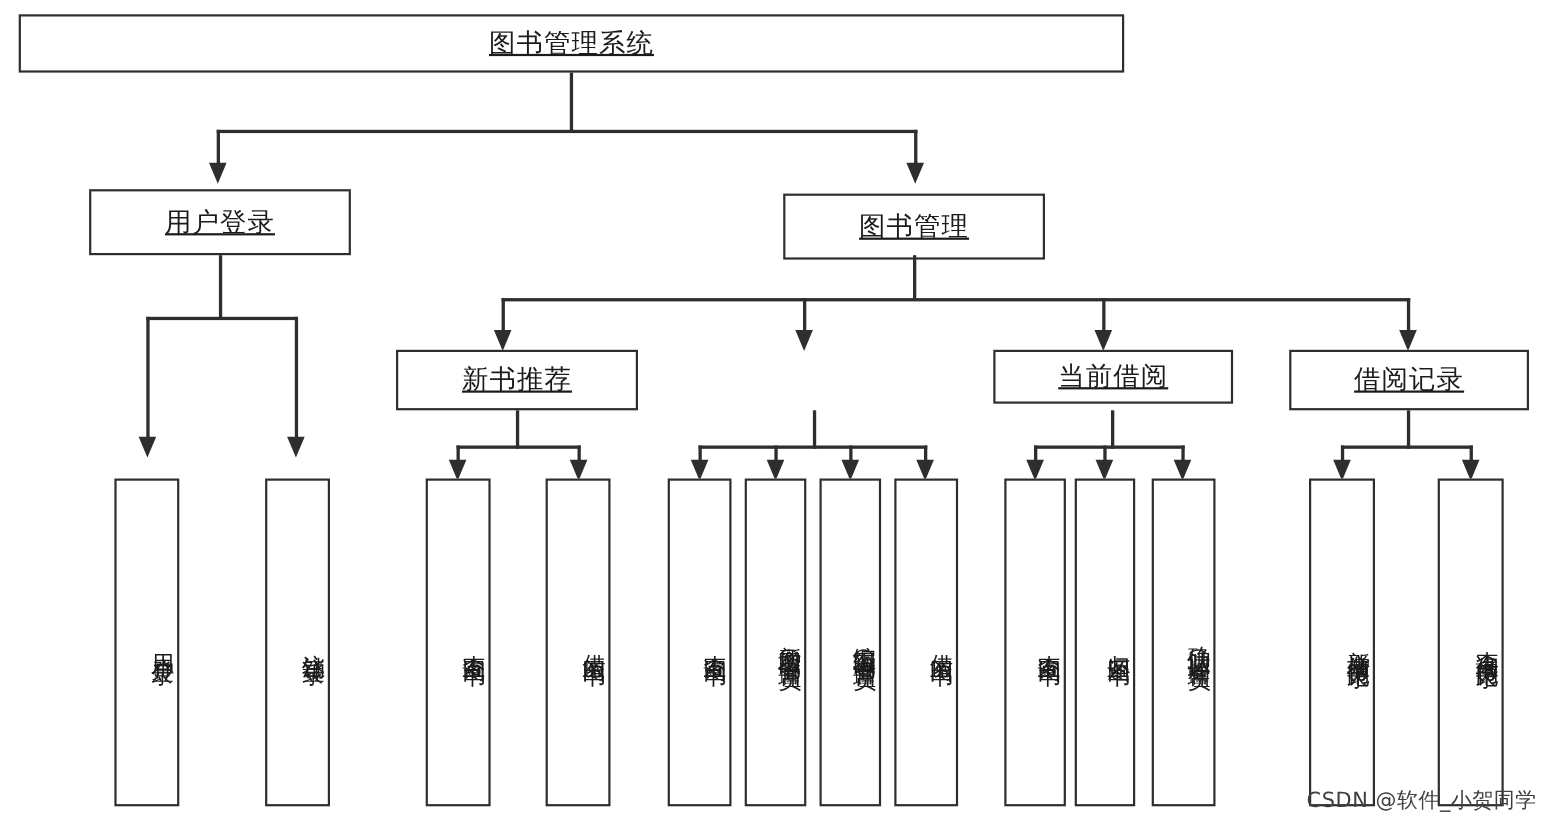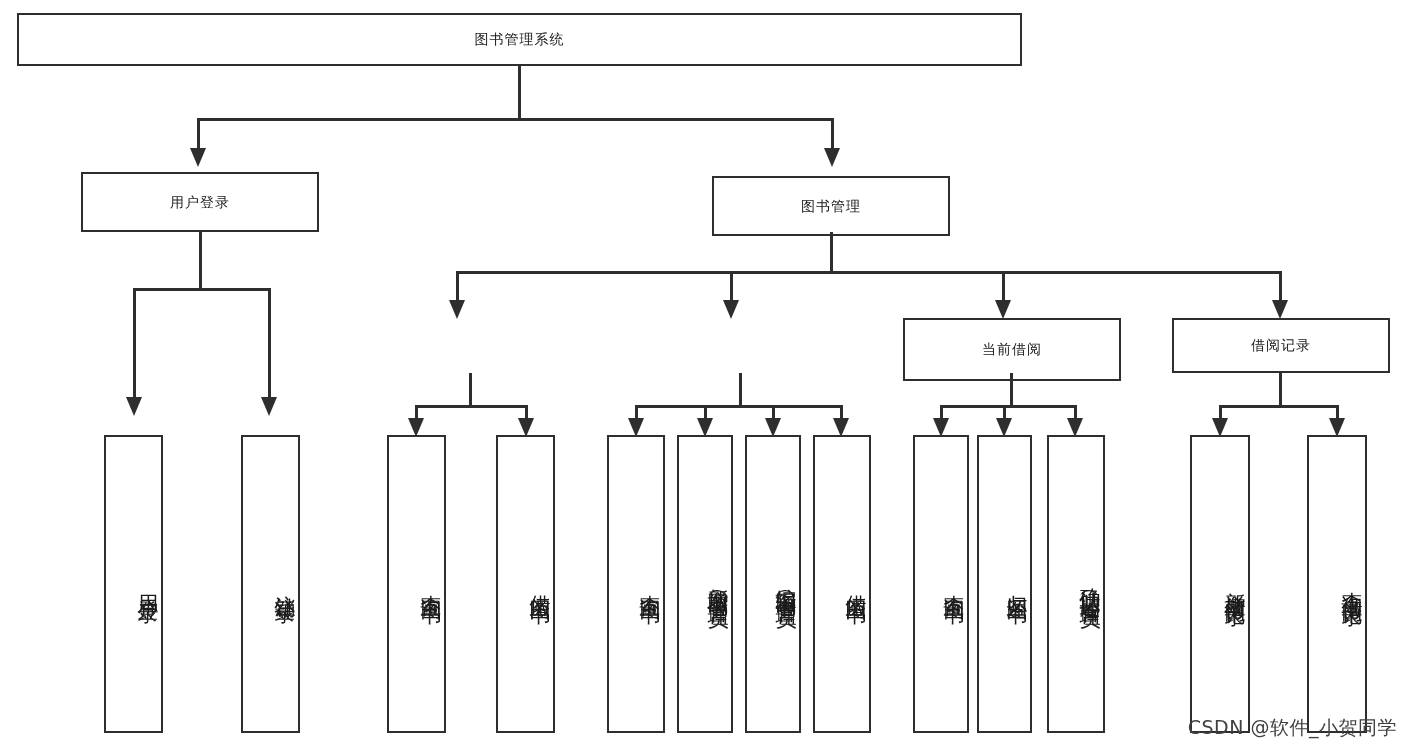--- a/index.html
+++ b/index.html
@@ -21,23 +21,24 @@
     position: absolute;
     box-sizing: border-box;
     border: 2.5px solid #2e2e2e;
     background: #ffffff;
     display: flex;
     align-items: center;
     justify-content: center;
     color: #1b1b1b;
   }
   .node.horiz {
-    font-size: 14px;
+    font-size: 24px;
     letter-spacing: 1px;
     line-height: 1.2;
+    text-decoration: underline;
   }
   .node.vert {
     writing-mode: vertical-rl;
     text-orientation: upright;
     font-size: 21px;
     letter-spacing: 3px;
     line-height: 1.25;
     padding-top: 6px;
     padding-bottom: 6px;
     align-items: flex-start;
@@ -108,21 +109,24 @@
   <div class="edge h" style="left:456px; top:271px; width:826px; height:3px;"></div>
   <div class="edge v" style="left:456px; top:271px; width:3px; height:32px;"></div>
   <div class="arrow" style="left:449px; top:300px;"></div>
   <div class="edge v" style="left:730px; top:271px; width:3px; height:32px;"></div>
   <div class="arrow" style="left:723px; top:300px;"></div>
   <div class="edge v" style="left:1002px; top:271px; width:3px; height:32px;"></div>
   <div class="arrow" style="left:995px; top:300px;"></div>
   <div class="edge v" style="left:1279px; top:271px; width:3px; height:32px;"></div>
   <div class="arrow" style="left:1272px; top:300px;"></div>
 
-  <div class="node horiz" style="left:903px; top:318px; width:218px; height:63px;">
+  <div class="node horiz" style="left:360px; top:318px; width:220px; height:55px;">
+    <span>新书推荐</span>
+  </div>
+  <div class="node horiz" style="left:903px; top:318px; width:218px; height:49px;">
     <span>当前借阅</span>
   </div>
   <div class="node horiz" style="left:1172px; top:318px; width:218px; height:55px;">
     <span>借阅记录</span>
   </div>
 
   <div class="edge v" style="left:469px; top:373px; width:3px; height:35px;"></div>
   <div class="edge h" style="left:415px; top:405px; width:113px; height:3px;"></div>
   <div class="edge v" style="left:415px; top:405px; width:3px; height:17px;"></div>
   <div class="arrow" style="left:408px; top:418px;"></div>

